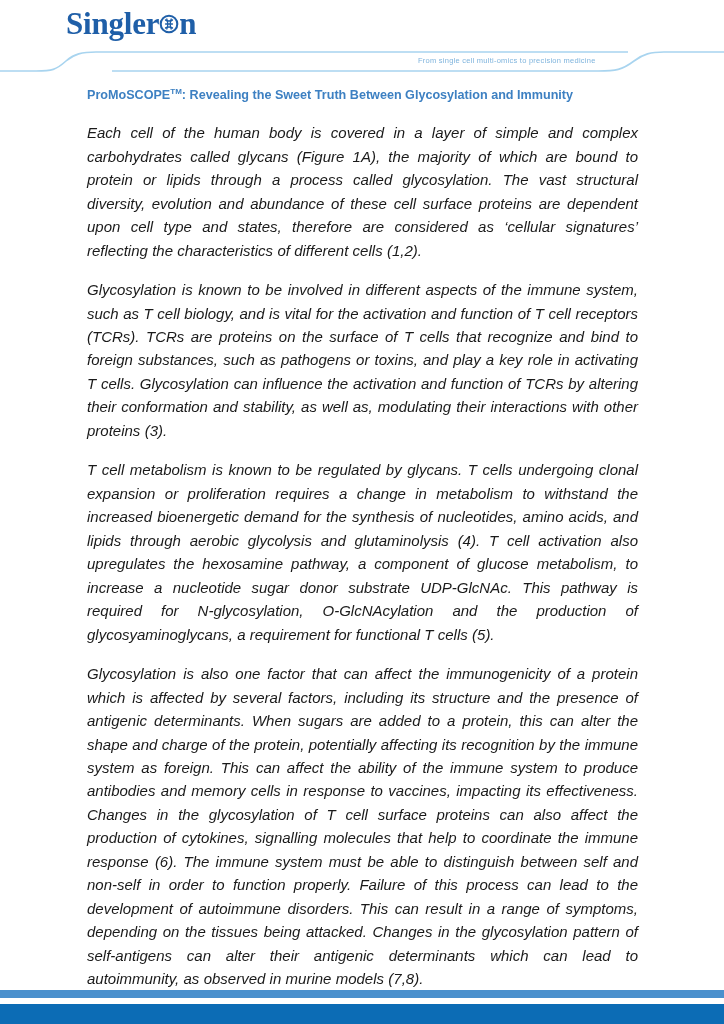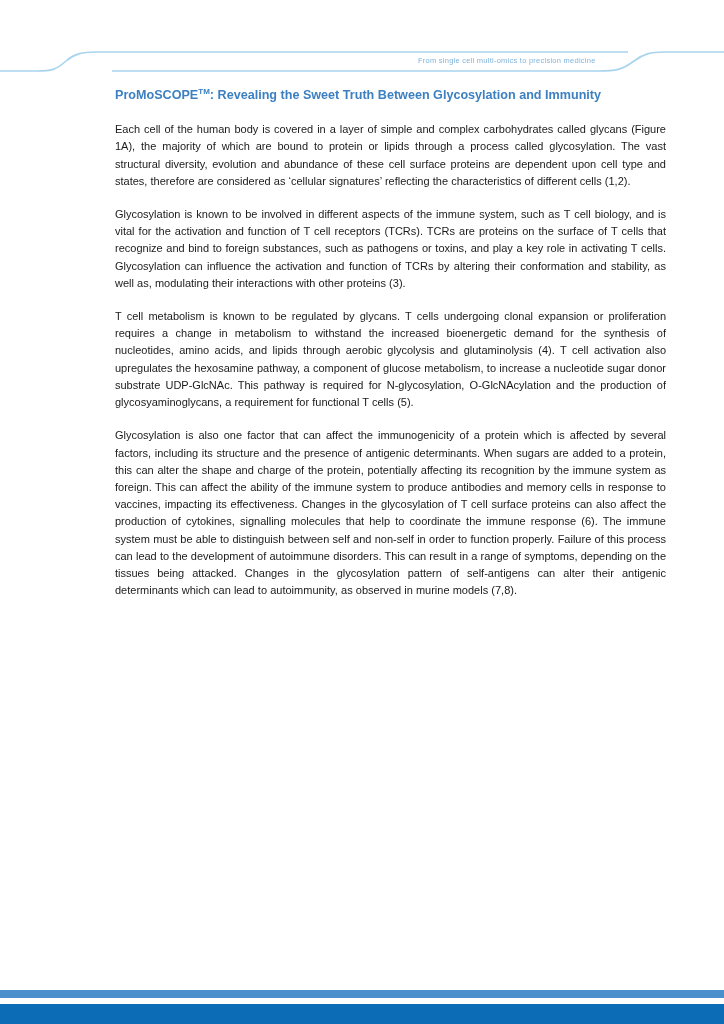--- a/index.html
+++ b/index.html
@@ -63,44 +63,44 @@
     font-family: "Liberation Sans", sans-serif;
     text-align: center;
   }
 
   
   .content {
     position: absolute;
     left: 87px;
     top: 86px;
     width: 551px;
-    margin-left: 28px;
   }
   .doc-title {
     font-size: 12.6px;
     font-weight: 700;
     color: #3d80c2;
     text-align: justify;
     line-height: 1.45;
     margin: 0 0 17px 0;
     hyphens: none;
   }
   .doc-title sup {
     font-size: 8px;
     vertical-align: super;
     line-height: 0;
   }
   p.body-par {
-    font-size: 11px;
+    font-size: 15px;
     color: #1a1a1a;
     text-align: justify;
     line-height: 1.565;
     margin: 0 0 16px 0;
     hyphens: none;
     word-spacing: 0.1px;
+    font-style: italic;
   }
   p.body-par:last-child { margin-bottom: 0; }
 
   
   .footer-bar-light {
     position: absolute;
     left: 0;
     top: 990px;
     width: 724px;
     height: 8px;
@@ -113,20 +113,35 @@
     width: 724px;
     height: 20px;
     background: #0c6cb5;
   }
 </style>
 </head>
 <body>
 
 <div class="header">
 
+  <div class="logo-wrap">
+    <span class="logo-text">Singler</span>
+    <span class="logo-mark">
+      <svg width="20" height="20" viewBox="0 0 20 20" aria-hidden="true">
+        <circle cx="10" cy="10" r="8.3" fill="none" stroke="#1f5fa8" stroke-width="2.1"></circle>
+        <circle cx="10" cy="10" r="5.6" fill="#ffffff"></circle>
+        <path d="M6.6 6.0 Q10 8.2 13.4 6.0" fill="none" stroke="#1f5fa8" stroke-width="1.5" stroke-linecap="round"></path>
+        <path d="M6.6 10.0 L13.4 10.0" fill="none" stroke="#1f5fa8" stroke-width="1.5" stroke-linecap="round"></path>
+        <path d="M6.6 14.0 Q10 11.8 13.4 14.0" fill="none" stroke="#1f5fa8" stroke-width="1.5" stroke-linecap="round"></path>
+        <path d="M7.6 4.4 Q10 10 7.6 15.6" fill="none" stroke="#1f5fa8" stroke-width="1.3"></path>
+        <path d="M12.4 4.4 Q10 10 12.4 15.6" fill="none" stroke="#1f5fa8" stroke-width="1.3"></path>
+      </svg>
+    </span>
+    <span class="logo-text">n</span>
+  </div>
 
   <div class="header-rule">
     <svg width="724" height="34" viewBox="0 0 724 34" aria-hidden="true">
 
       <path d="M0 25 L36 25 C52 25 56 24 66 15 C74 8 82 6 96 6 L628 6" fill="none" stroke="#a8d4ef" stroke-width="1.6"></path>
 
       <path d="M112 25 L598 25 C616 25 622 24 634 15 C643 8 651 6 664 6 L724 6" fill="none" stroke="#a8d4ef" stroke-width="1.6"></path>
     </svg>
   </div>
 

